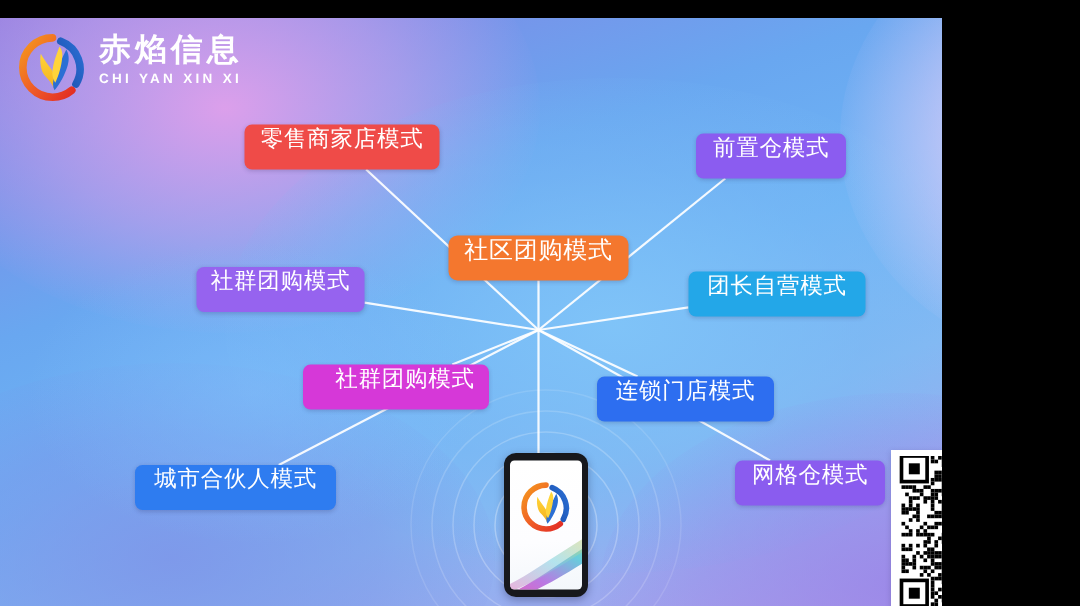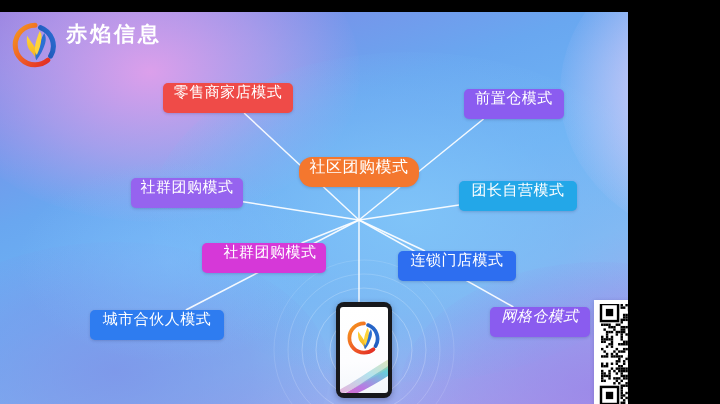--- a/index.html
+++ b/index.html
@@ -158,20 +158,21 @@
         </linearGradient>
       </defs>
       <path d="M50 7 A43 43 0 0 0 50 93 A43 43 0 0 0 78 83" fill="none" stroke="url(#arcL)" stroke-width="11" stroke-linecap="round"></path>
       <path d="M62 12 A43 43 0 0 1 84 74" fill="none" stroke="url(#arcR)" stroke-width="11" stroke-linecap="round"></path>
       <path d="M33 30 C41 44 49 52 54 62 C57 69 57 76 53 82 C50 74 45 68 39 62 C33 55 31 41 33 30 Z" fill="url(#yGrad)"></path>
       <path d="M70 24 C63 39 57 50 53 62 C50 71 50 78 53 83 C61 74 68 60 72 47 C75 37 73 29 70 24 Z" fill="#2b6fd4"></path>
       <path d="M60 20 C55 33 51 44 50 54 C49 62 51 68 54 72 C59 62 63 48 64 36 C65 28 63 23 60 20 Z" fill="#ffd43a"></path>
     </svg>
     <div id="logo-text">
       <div id="logo-cn">赤焰信息</div>
+      <div id="logo-en">CHI YAN XIN XI</div>
     </div>
   </div>
 
   <div id="nodes-layer">
       <div class="node node-leaf" style="left: 163px; top: 71px; width: 130px; height: 30px; background: rgb(239, 75, 72);">
         <span>零售商家店模式</span>
       </div>
       <div class="node node-leaf" style="left: 464px; top: 77px; width: 100px; height: 30px; background: rgb(139, 92, 240);">
         <span>前置仓模式</span>
       </div>
@@ -183,24 +184,24 @@
       </div>
       <div class="node node-leaf" style="left: 202px; top: 231px; width: 124px; height: 30px; background: rgb(214, 56, 216); padding-left: 12px;">
         <span>社群团购模式</span>
       </div>
       <div class="node node-leaf" style="left: 398px; top: 239px; width: 118px; height: 30px; background: rgb(45, 110, 240); font-family: Liberation Mono, monospace;">
         <span>连锁门店模式</span>
       </div>
       <div class="node node-leaf" style="left: 90px; top: 298px; width: 134px; height: 30px; background: rgb(46, 124, 240);">
         <span>城市合伙人模式</span>
       </div>
-      <div class="node node-leaf" style="left: 490px; top: 295px; width: 100px; height: 30px; background: rgb(138, 92, 239); font-style: italic;">
+      <div class="node node-leaf" style="left: 490px; top: 295px; width: 100px; height: 30px; background: rgb(138, 92, 239);">
         <span>网格仓模式</span>
       </div>
-      <div class="node node-center" style="left: 299px; top: 145px; width: 120px; height: 30px; background: rgb(244, 119, 46); border-radius: 13px;">
+      <div class="node node-center" style="left: 299px; top: 145px; width: 120px; height: 30px; background: rgb(244, 119, 46);">
         <span>社区团购模式</span>
       </div>
     </div>
 
   <div id="phone">
     <div id="phone-screen">
       <svg id="phone-logo" viewBox="0 0 100 100">
         <path d="M50 7 A43 43 0 0 0 50 93 A43 43 0 0 0 78 83" fill="none" stroke="url(#arcL)" stroke-width="11" stroke-linecap="round"></path>
         <path d="M62 12 A43 43 0 0 1 84 74" fill="none" stroke="url(#arcR)" stroke-width="11" stroke-linecap="round"></path>
         <path d="M33 30 C41 44 49 52 54 62 C57 69 57 76 53 82 C50 74 45 68 39 62 C33 55 31 41 33 30 Z" fill="url(#yGrad)"></path>

